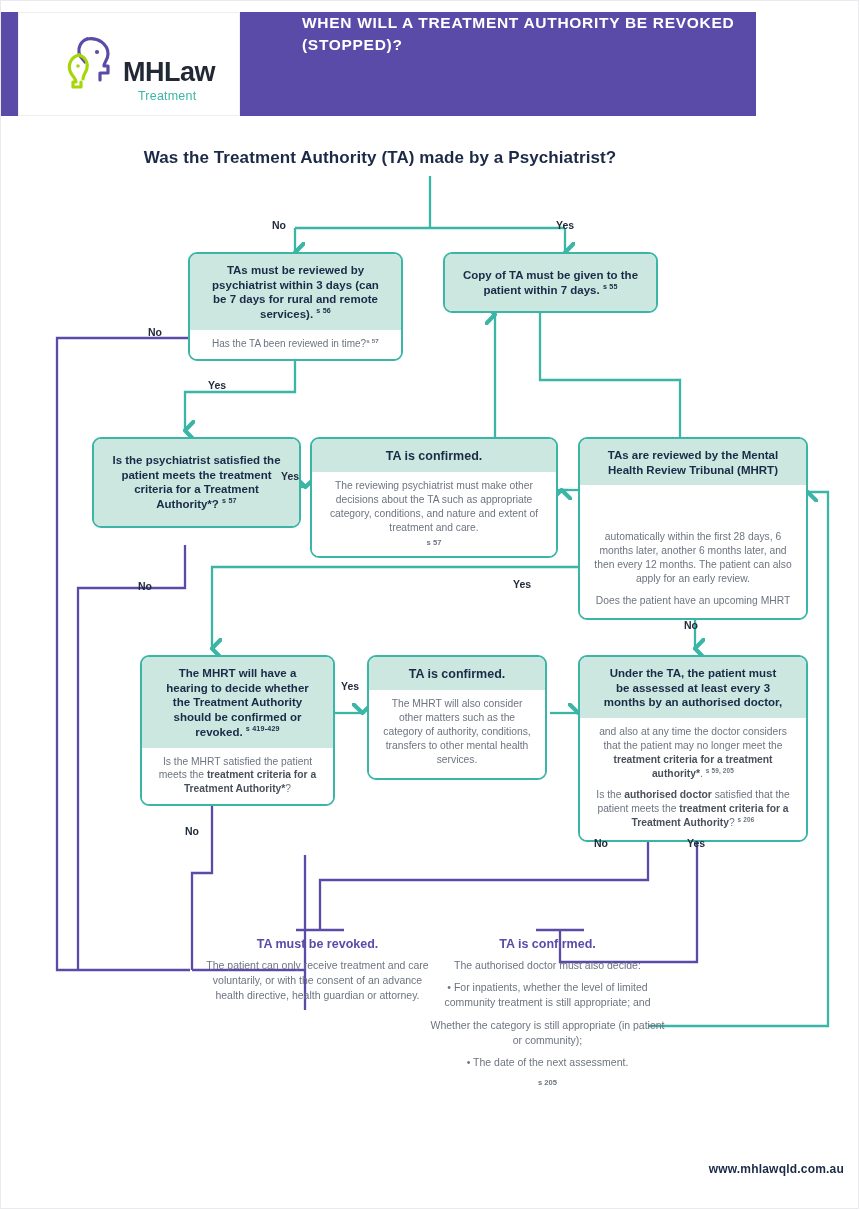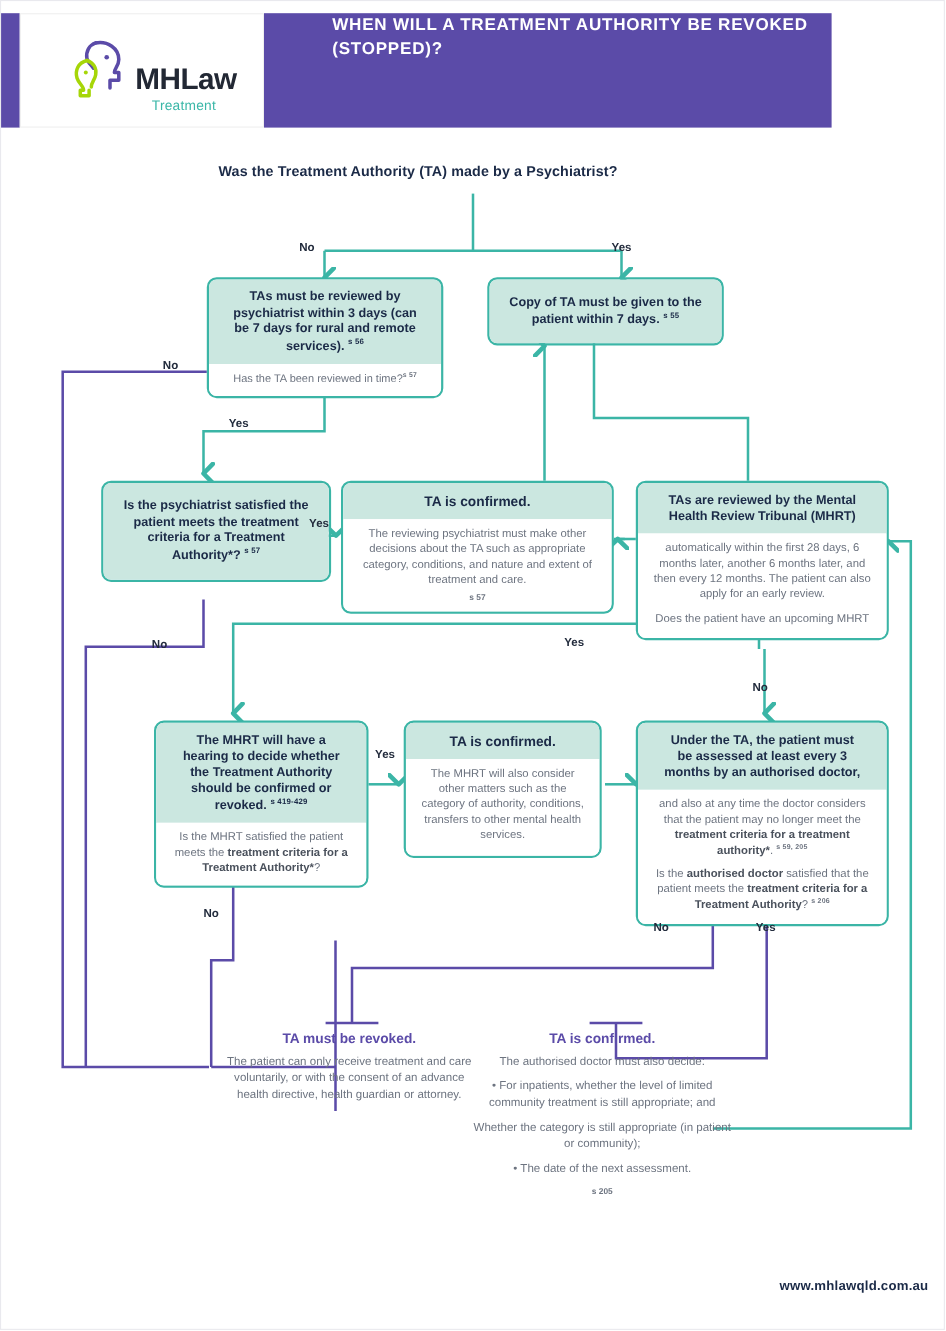--- a/index.html
+++ b/index.html
@@ -13,21 +13,21 @@
   .hdr-right{position:absolute;left:240px;top:12px;width:516px;height:104px;background:#5b4ba8;
              display:flex;align-items:flex-start;}
   .hdr-title{color:#fff;font-weight:bold;font-size:15.5px;letter-spacing:.7px;line-height:1.45;padding-left:62px;padding-right:20px;}
 
   .logo-wrap{position:absolute;left:0;top:0;width:222px;height:104px;}
   .logo-svg{position:absolute;left:48px;top:20px;}
   .logo-word{position:absolute;left:104px;top:44px;font-size:27px;font-weight:bold;color:#222834;letter-spacing:-.5px;}
   .logo-sub{position:absolute;left:119px;top:76px;font-size:12.5px;color:#3bb7a8;letter-spacing:.2px;}
 
   
-  .q-main{position:absolute;left:0;top:148px;width:760px;text-align:center;font-size:13px;font-weight:bold;color:#1b2a47;letter-spacing:.1px;}
+  .q-main{position:absolute;left:0;top:148px;width:760px;text-align:center;font-size:17px;font-weight:bold;color:#1b2a47;letter-spacing:.1px;}
 
   
   #wires{position:absolute;left:0;top:0;width:860px;height:1210px;}
 
   
   .node{position:absolute;box-sizing:border-box;border:2px solid #3bb5a6;border-radius:9px;background:#ffffff;overflow:hidden;}
   .node .head{background:#cbe7e0;color:#1b2a47;font-weight:bold;text-align:center;padding:9px 22px 8px;line-height:1.28;}
   .node .body{background:#fff;color:#6d7480;text-align:center;padding:7px 10px 8px;line-height:1.35;}
   .node.solid{background:#cbe7e0;}
   .node.solid .head{background:#cbe7e0;}
@@ -156,21 +156,21 @@
   <div class="node" style="left:310px;top:437px;width:248px;">
     <div class="head" style="font-size:12.5px;">TA is confirmed.</div>
     <div class="body" style="font-size:10.3px;">
       <span>The reviewing psychiatrist must make other decisions about the TA such as appropriate category, conditions, and nature and extent of treatment and care.</span>
       <div style="font-size:7.6px;font-weight:bold;margin-top:3px;">s 57</div>
     </div>
   </div>
 
   <div class="node" style="left:578px;top:437px;width:230px;">
     <div class="head" style="font-size:11.5px;">TAs are reviewed by the Mental Health Review Tribunal (MHRT)</div>
-    <div class="body" style="font-size:10.3px;padding-bottom:10px;">
+    <div class="body" style="font-size:10.3px;padding-bottom:10px;margin-top:38px;">
       <div>automatically within the first 28 days, 6 months later, another 6 months later, and then every 12 months. The patient can also apply for an early review.</div>
       <div style="margin-top:8px;">Does the patient have an upcoming MHRT</div>
     </div>
   </div>
 
   <div class="node" style="left:140px;top:655px;width:195px;">
     <div class="head" style="font-size:11.5px;">
       <span>The MHRT will have a hearing to decide whether the Treatment Authority should be confirmed or revoked.</span>
       <sup>s 419-429</sup>
     </div>

